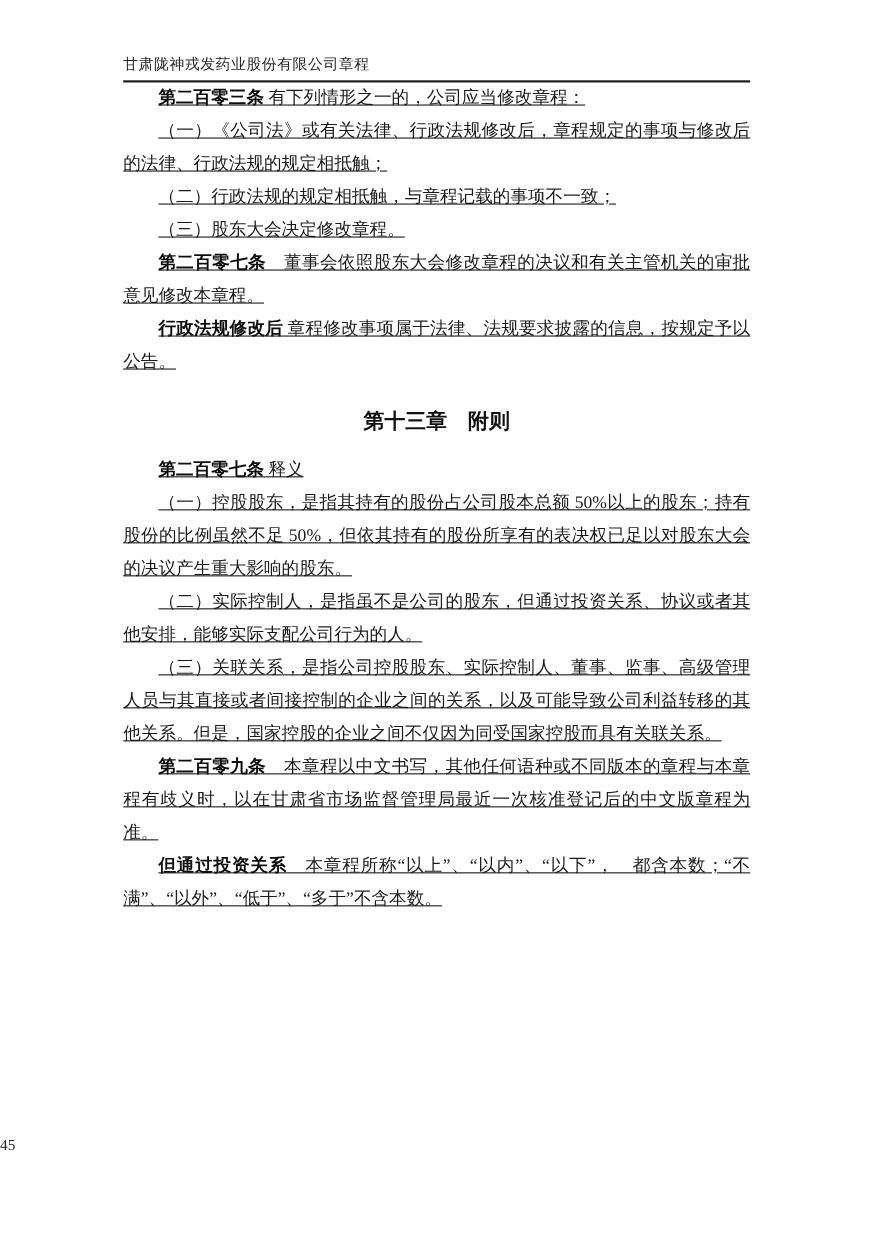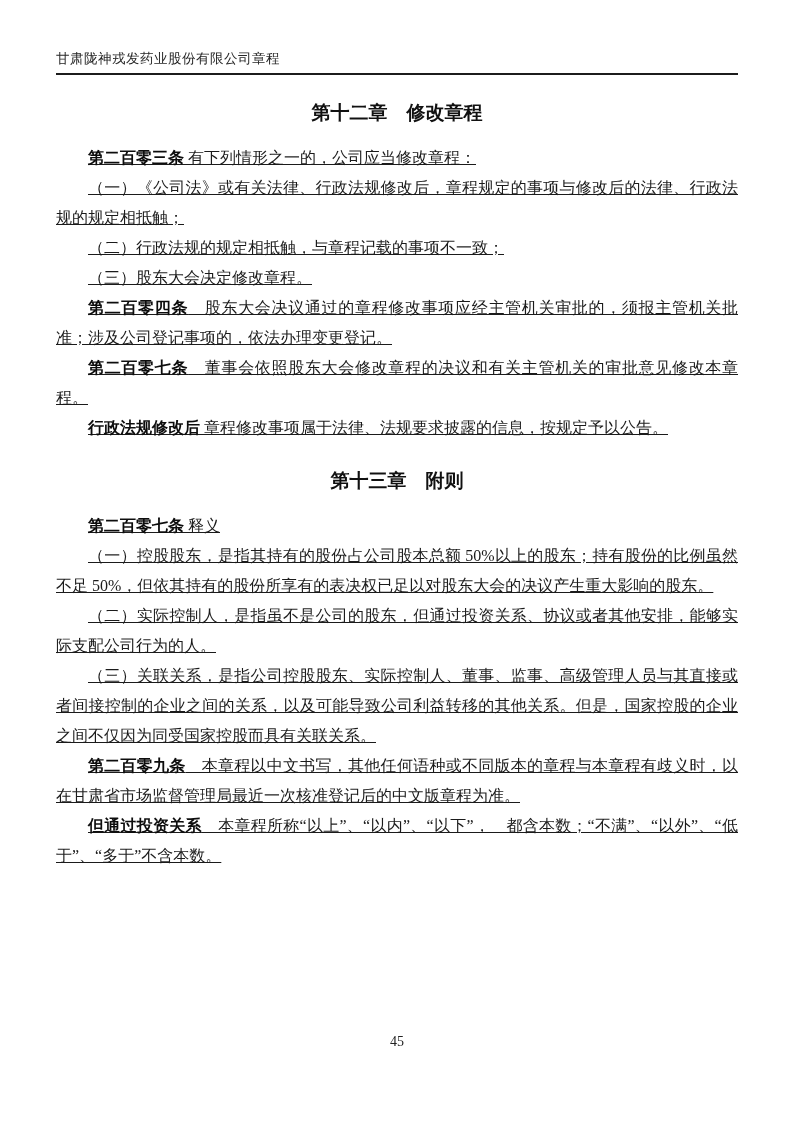--- a/index.html
+++ b/index.html
@@ -9,21 +9,21 @@
   }
   body {
     width: 794px;
     height: 1122px;
     position: relative;
     overflow: hidden;
     font-family: "Liberation Serif", "DejaVu Serif", serif;
     color: #1b1b1b;
   }
   .margins {
-    margin: 0 56px;
+    margin: 0 112px;
   }
   .page-header {
     padding-top: 50px;
     padding-bottom: 5px;
     border-bottom: 2.5px solid #1c1c1c;
     font-size: 13.5px;
     color: #262626;
     letter-spacing: 0.5px;
   }
   .chapter {
@@ -45,41 +45,38 @@
   .artnum {
     font-weight: bold;
     font-family: "Liberation Sans", "DejaVu Sans", sans-serif;
     color: #0d0d0d;
   }
   .pageno {
     position: absolute;
     top: 1034px;
     left: 0;
     width: 794px;
-    text-align: center;
     font-size: 14px;
     color: #222222;
   }
 </style>
 </head>
 <body>
 
 <div class="margins page-header">
   <span>甘肃陇神戎发药业股份有限公司章程</span>
 </div>
 
 <div class="margins content">
 
-  <h2 class="chapter">第十二章　修改章程</h2>
 
   <p class="para"><b class="artnum">第二百零三条</b><span> 有下列情形之一的，公司应当修改章程：</span></p>
   <p class="para"><b class="artnum"></b><span>（一）《公司法》或有关法律、行政法规修改后，章程规定的事项与修改后的法律、行政法规的规定相抵触；</span></p>
   <p class="para"><b class="artnum"></b><span>（二）行政法规的规定相抵触，与章程记载的事项不一致；</span></p>
   <p class="para"><b class="artnum"></b><span>（三）股东大会决定修改章程。</span></p>
-  <p class="para"><b class="artnum">第二百零四条</b><span>　股东大会决议通过的章程修改事项应经主管机关审批的，须报主管机关批准；涉及公司登记事项的，依法办理变更登记。</span></p>
   <p class="para"><b class="artnum">第二百零七条</b><span>　董事会依照股东大会修改章程的决议和有关主管机关的审批意见修改本章程。</span></p>
   <p class="para"><b class="artnum">行政法规修改后</b><span> 章程修改事项属于法律、法规要求披露的信息，按规定予以公告。</span></p>
 
   <h2 class="chapter">第十三章　附则</h2>
 
   <p class="para"><b class="artnum">第二百零七条</b><span> 释义</span></p>
   <p class="para"><b class="artnum"></b><span>（一）控股股东，是指其持有的股份占公司股本总额 50%以上的股东；持有股份的比例虽然不足 50%，但依其持有的股份所享有的表决权已足以对股东大会的决议产生重大影响的股东。</span></p>
   <p class="para"><b class="artnum"></b><span>（二）实际控制人，是指虽不是公司的股东，但通过投资关系、协议或者其他安排，能够实际支配公司行为的人。</span></p>
   <p class="para"><b class="artnum"></b><span>（三）关联关系，是指公司控股股东、实际控制人、董事、监事、高级管理人员与其直接或者间接控制的企业之间的关系，以及可能导致公司利益转移的其他关系。但是，国家控股的企业之间不仅因为同受国家控股而具有关联关系。</span></p>
   <p class="para"><b class="artnum">第二百零九条</b><span>　本章程以中文书写，其他任何语种或不同版本的章程与本章程有歧义时，以在甘肃省市场监督管理局最近一次核准登记后的中文版章程为准。</span></p>

